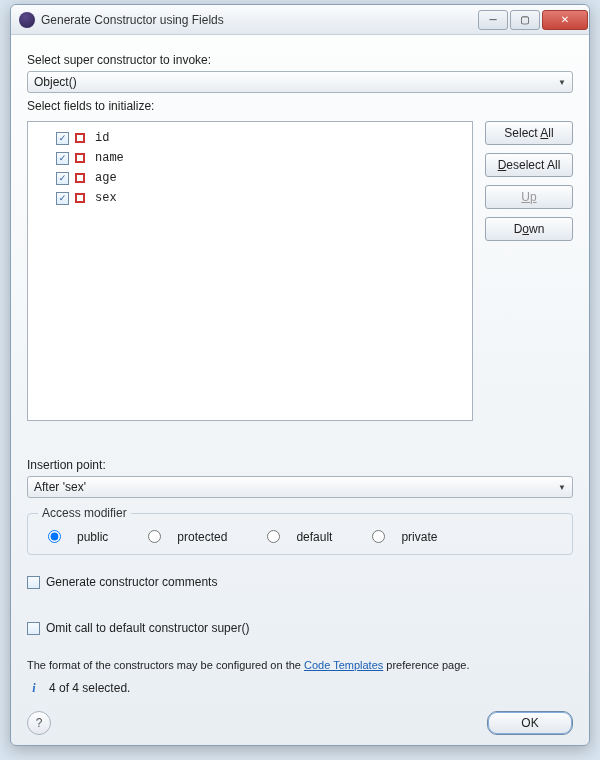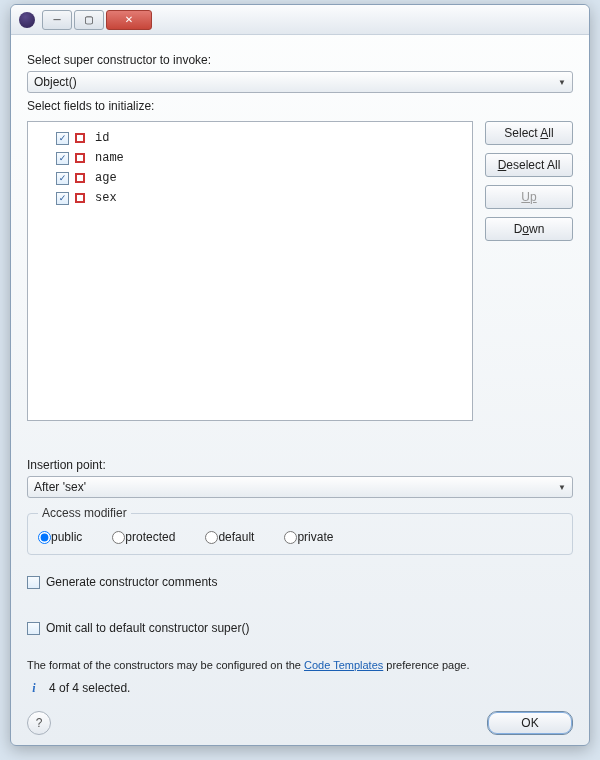--- a/index.html
+++ b/index.html
@@ -112,21 +112,21 @@
   }
   .fieldname { font-family: "Consolas","Courier New",monospace; font-size:12px; margin-left:4px;}
   fieldset {
     border:1px solid #c7d1dc;
     border-radius:4px;
     margin:8px 0 4px 0;
     padding:6px 10px 10px 10px;
   }
   legend { padding:0 4px; color:#333; }
   .radios { display:flex; gap:30px; margin-top:4px; }
-  .radio { display:flex; align-items:flex-end; gap:0; }
+  .radio { display:flex; align-items:flex-start; gap:16px;margin-left:10px; }
   .radio input { margin:0; }
   .chkrow { display:flex; align-items:center; gap:6px; margin:16px 0; }
   .link { color:#1a5fb4; text-decoration:underline; }
   .info-row { display:flex; align-items:center; gap:8px; margin:10px 0 6px 0; }
   .info-icon {
     width:14px;height:14px; display:flex;align-items:center;justify-content:center;
     color:#2a6cc2; font-family:Georgia,serif; font-style:italic; font-weight:bold;
   }
   .bottom {
     margin-top:auto;
@@ -151,20 +151,21 @@
   .okbtn { box-shadow:0 0 0 1px #84aee0 inset; }
   .note-row { margin-top:8px; font-size:11px; }
   .underline-acc { text-decoration: underline; text-decoration-color: currentColor; }
 </style>
 </head>
 <body>
 
 <div class="window">
   <div class="titlebar">
     <div class="title-icon"></div>
+    <div class="title-text">Generate Constructor using Fields</div>
     <div class="wbtn">─</div>
     <div class="wbtn">▢</div>
     <div class="wbtn close">✕</div>
   </div>
 
   <div class="body">
     <div class="label">Select super constructor to invoke:</div>
     <div class="combo">
       <span>Object()</span>
     </div>

